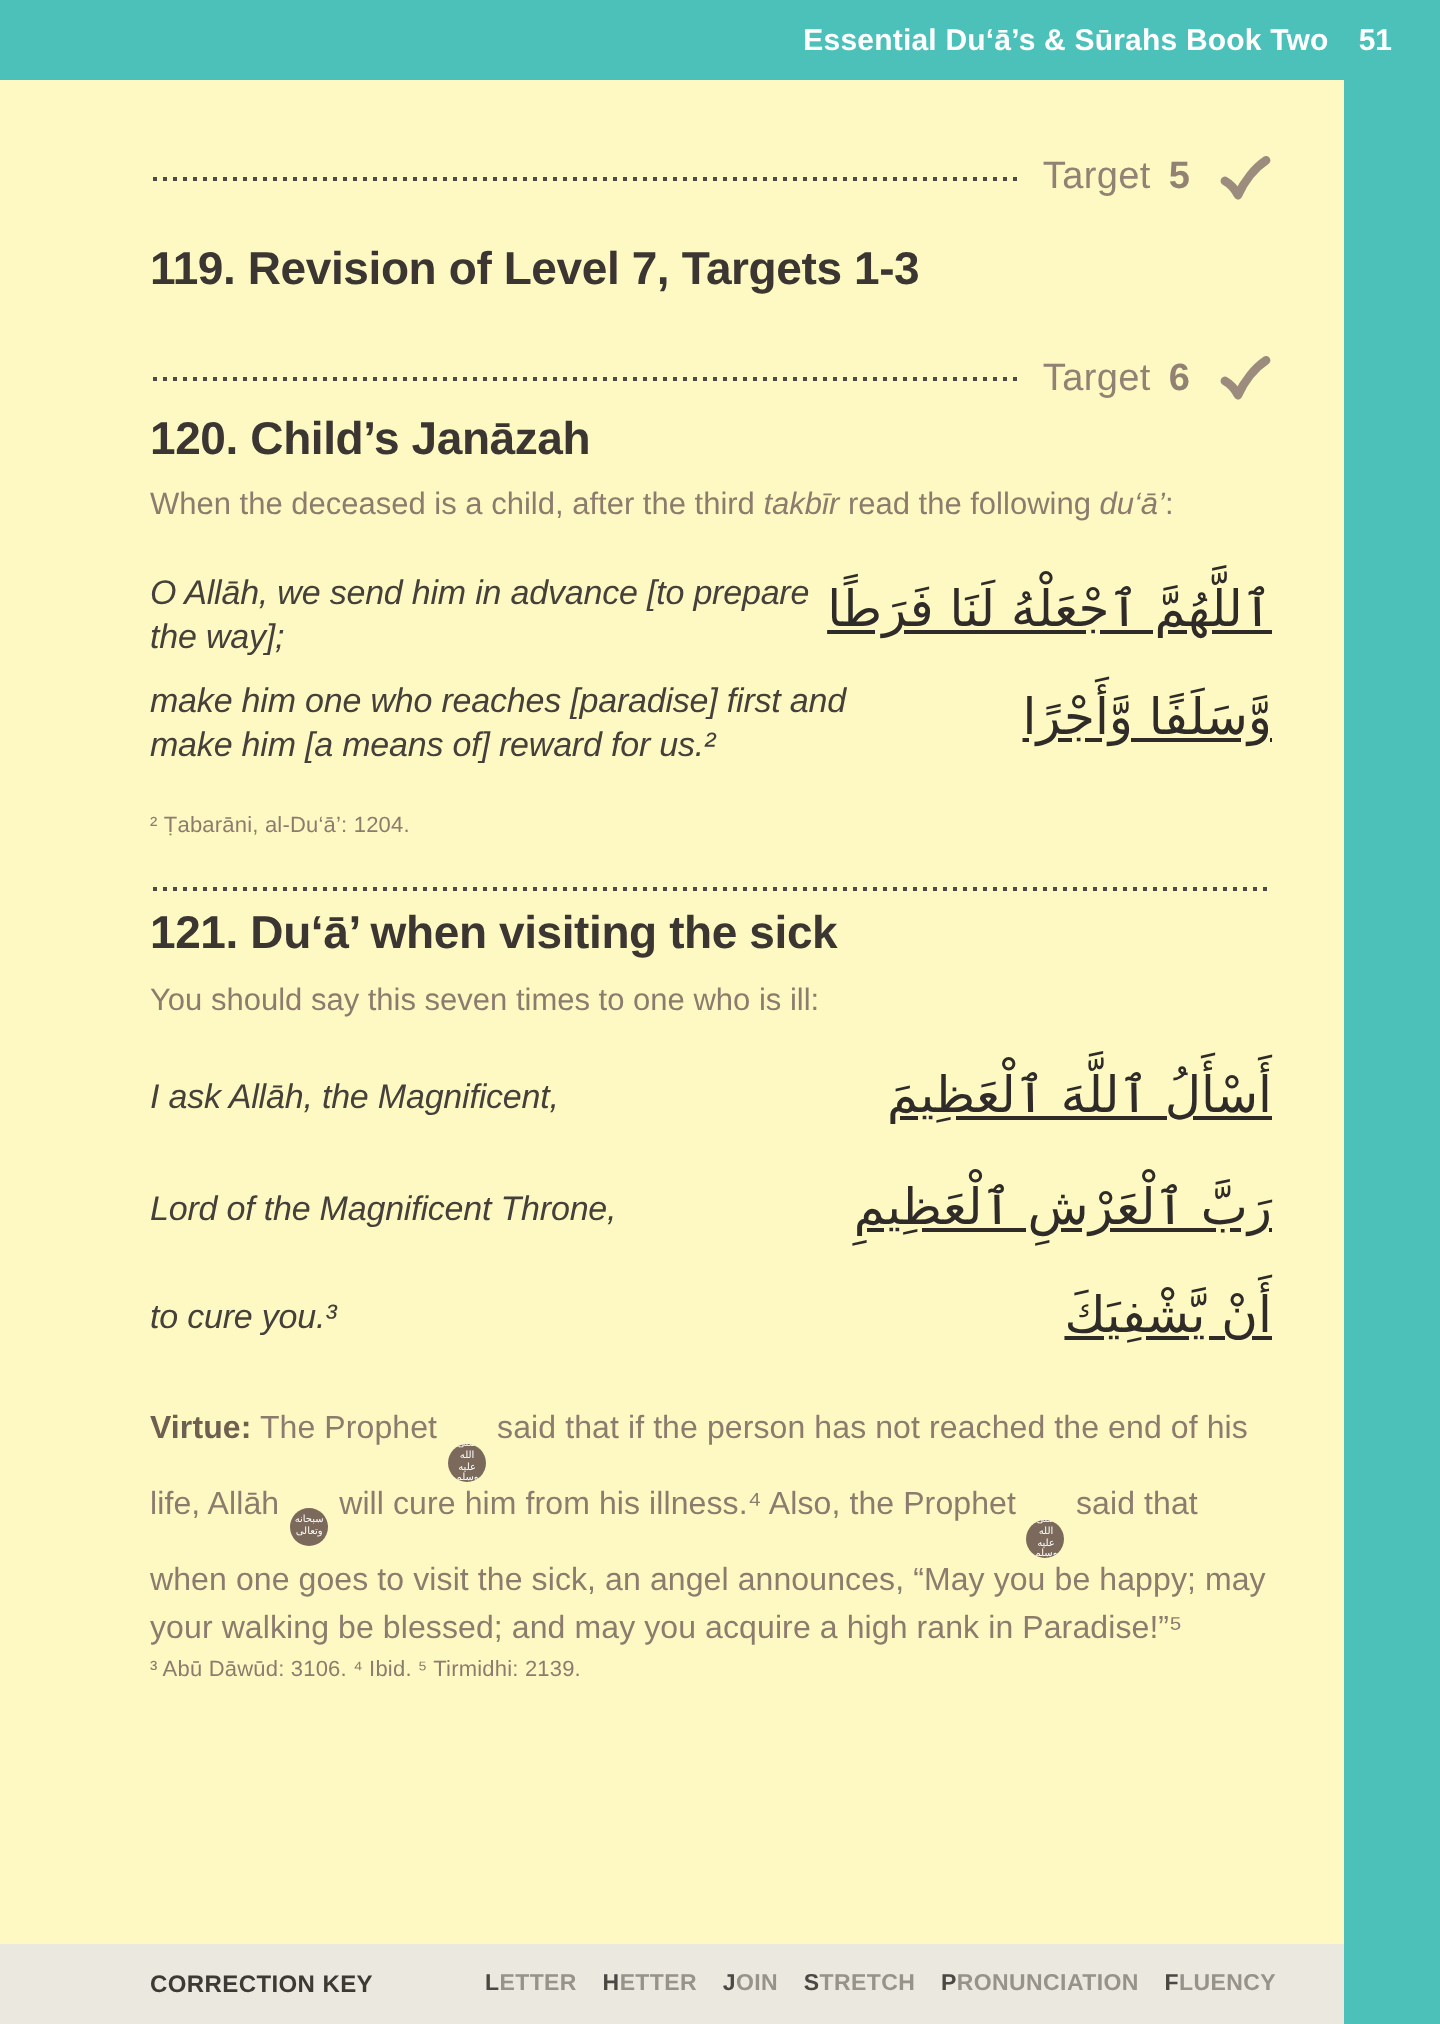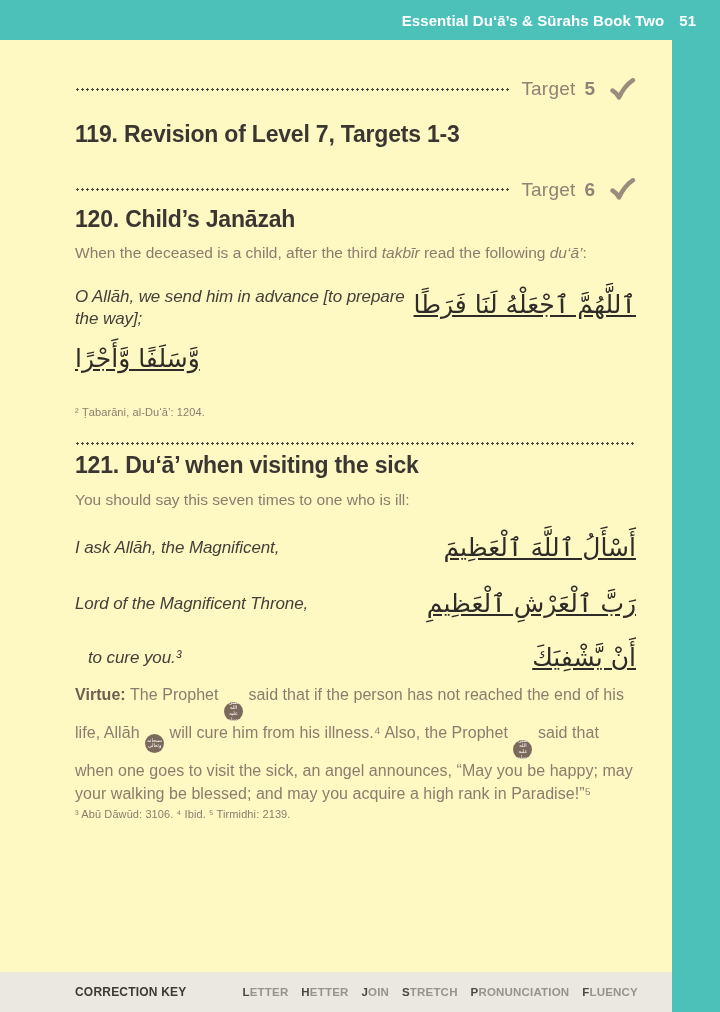--- a/index.html
+++ b/index.html
@@ -47,31 +47,31 @@
     max-width:352px; letter-spacing:-.1px;
   }
   .arabic {
     font-family:"DejaVu Sans", sans-serif; direction:rtl;
     font-size:25px; color:#2e2b28; line-height:1.5; white-space:nowrap; text-align:right;text-decoration:underline;
   }
   .rowA { margin-top:24px; min-height:44px; }
   .rowB { margin-top:10px; min-height:42px; }
   .row1 { margin-top:16px; min-height:44px; }
   .row2 { margin-top:12px; min-height:44px; }
-  .row3 { margin-top:12px; min-height:40px;margin-left:13px; }
+  .row3 { margin-top:12px; min-height:40px; }
 
   .footnote { font-size:11px; color:#8c7c6e; letter-spacing:.1px; }
   .fn-120 { margin-top:24px; }
   .fn-121 { margin-top:3px; }
 
   .divider { height:3px; margin-top:24px;
     background-image:radial-gradient(circle, #4d4a46 1.1px, transparent 1.2px);
     background-size:5px 3px; background-repeat:repeat-x; background-position:left center; }
 
-  .virtue { margin-top:5px; font-size:16px; color:#8c7c6e; line-height:1.46; letter-spacing:.05px; }
+  .virtue { margin-top:25px; font-size:16px; color:#8c7c6e; line-height:1.46; letter-spacing:.05px; }
   .virtue b { color:#6e5f51; }
   .badge {
     display:inline-flex; align-items:center; justify-content:center;
     width:19px; height:19px; border-radius:50%; background:#7b6a5b;
     vertical-align:-4px; overflow:hidden; margin:0 1px;
   }
   .badge .badge-text {
     color:#fff; font-size:5px; line-height:1.15; text-align:center; width:15px;
     font-family:"DejaVu Sans", sans-serif; direction:rtl; word-break:break-word;
   }
@@ -124,20 +124,21 @@
     <h2 class="section-heading h120">120. Child’s Janāzah</h2>
 
     <p class="intro intro-120"><span>When the deceased is a child, after the third </span><em>takbīr</em><span> read the following </span><em>du‘ā’</em><span>:</span></p>
 
     <div class="dua-row rowA">
       <p class="english">O Allāh, we send him in advance [to prepare the way];</p>
       <p class="arabic" dir="rtl">ٱللَّهُمَّ ٱجْعَلْهُ لَنَا فَرَطًا</p>
     </div>
 
     <div class="dua-row rowB">
+      <p class="english">make him one who reaches [paradise] first and make him [a means of] reward for us.²</p>
       <p class="arabic" dir="rtl">وَّسَلَفًا وَّأَجْرًا</p>
     </div>
 
     <p class="footnote fn-120">² Ṭabarāni, al-Du‘ā’: 1204.</p>
 
     <div class="divider"></div>
 
     <h2 class="section-heading h121">121. Du‘ā’ when visiting the sick</h2>
 
     <p class="intro intro-121">You should say this seven times to one who is ill:</p>

